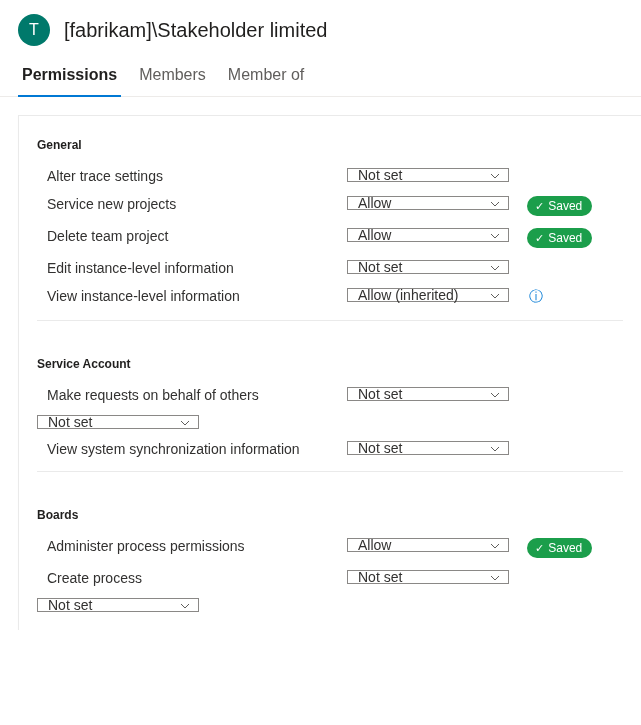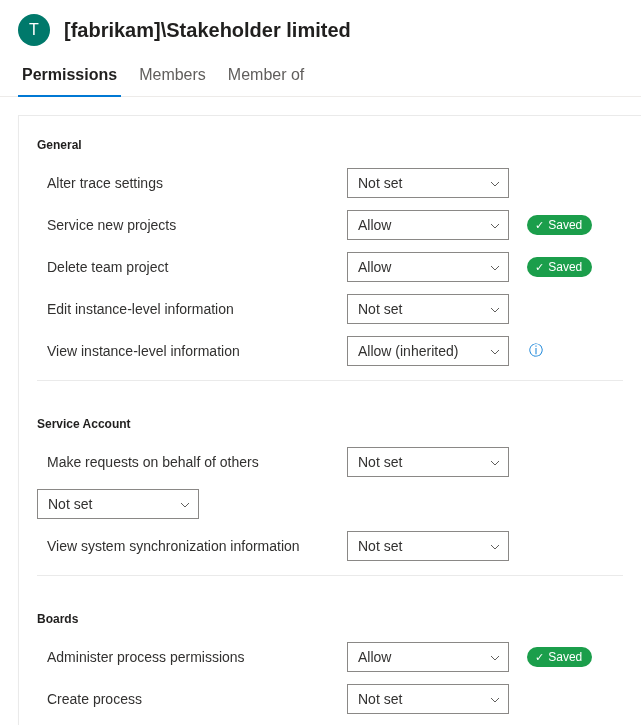--- a/index.html
+++ b/index.html
@@ -22,21 +22,21 @@
       background: #00796b;
       color: #fff;
       display: flex;
       align-items: center;
       justify-content: center;
       font-size: 16px;
       margin-right: 14px;
     }
     .page-title {
       font-size: 20px;
-      font-weight: 700;
+      font-weight: 400;
       color: #201f1e;
     }
     .tabs {
       display: flex;
       padding: 0 18px;
       border-bottom: 1px solid #edebe9;
       gap: 14px;
     }
     .tab {
       padding: 10px 4px 12px 4px;
@@ -70,32 +70,31 @@
       font-size: 12px;
       color: #201f1e;
       margin-bottom: 10px;
       margin-top: 4px;
     }
     .section + .section {
       margin-top: 36px;
     }
     .perm-row {
       display: flex;
-      align-items: center;
       padding: 6px 0;
       gap: 10px;
     }
     .perm-label {
       flex: 0 0 300px;
       padding-left: 10px;
       color: #323130;
     }
     .perm-select {
       flex: 0 0 162px;
-      height: 30px;
+      height: 14px;
       border: 1px solid #8a8886;
       background: #fff;
       display: flex;
       align-items: center;
       justify-content: space-between;
       padding: 0 8px 0 10px;
       cursor: pointer;
     }
     .perm-select-text {
       color: #323130;

